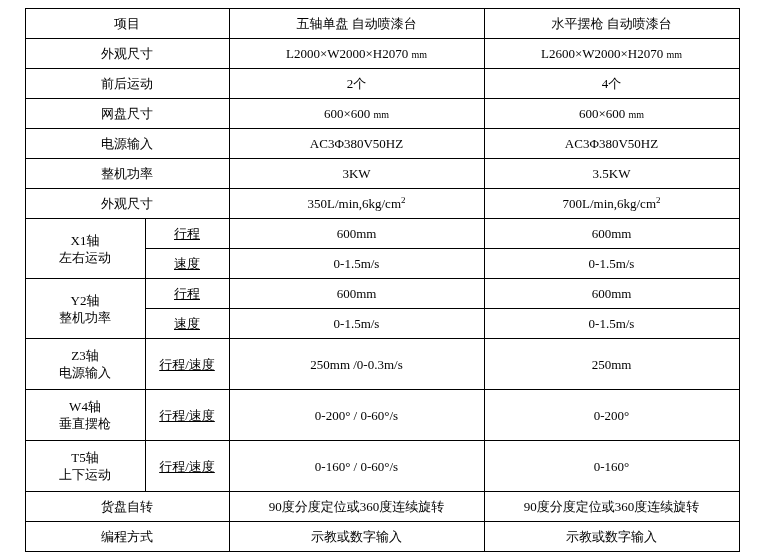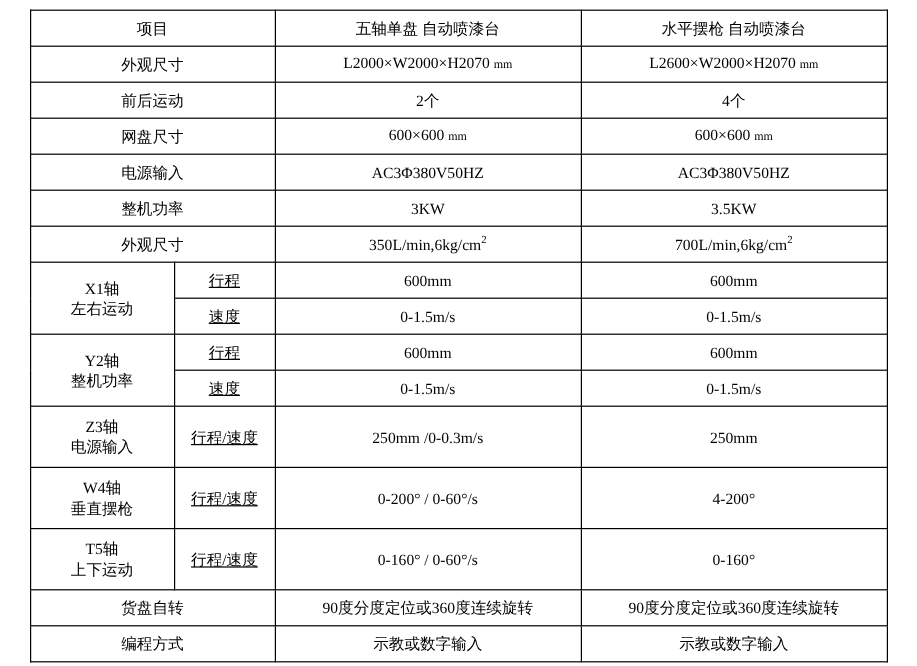--- a/index.html
+++ b/index.html
@@ -169,21 +169,21 @@
         <td class="tall">250mm</td>
       </tr>
 
       <tr>
         <td class="label two-line tall">
           <div>W4轴</div>
           <div>垂直摆枪</div>
         </td>
         <td class="sublabel tall">行程/速度</td>
         <td class="tall">0-200° / 0-60°/s</td>
-        <td class="tall">4-200°</td>
+        <td class="tall">0-200°</td>
       </tr>
 
       <tr>
         <td class="label two-line tall">
           <div>T5轴</div>
           <div>上下运动</div>
         </td>
         <td class="sublabel tall">行程/速度</td>
         <td class="tall">0-160° / 0-60°/s</td>
         <td class="tall">0-160°</td>

